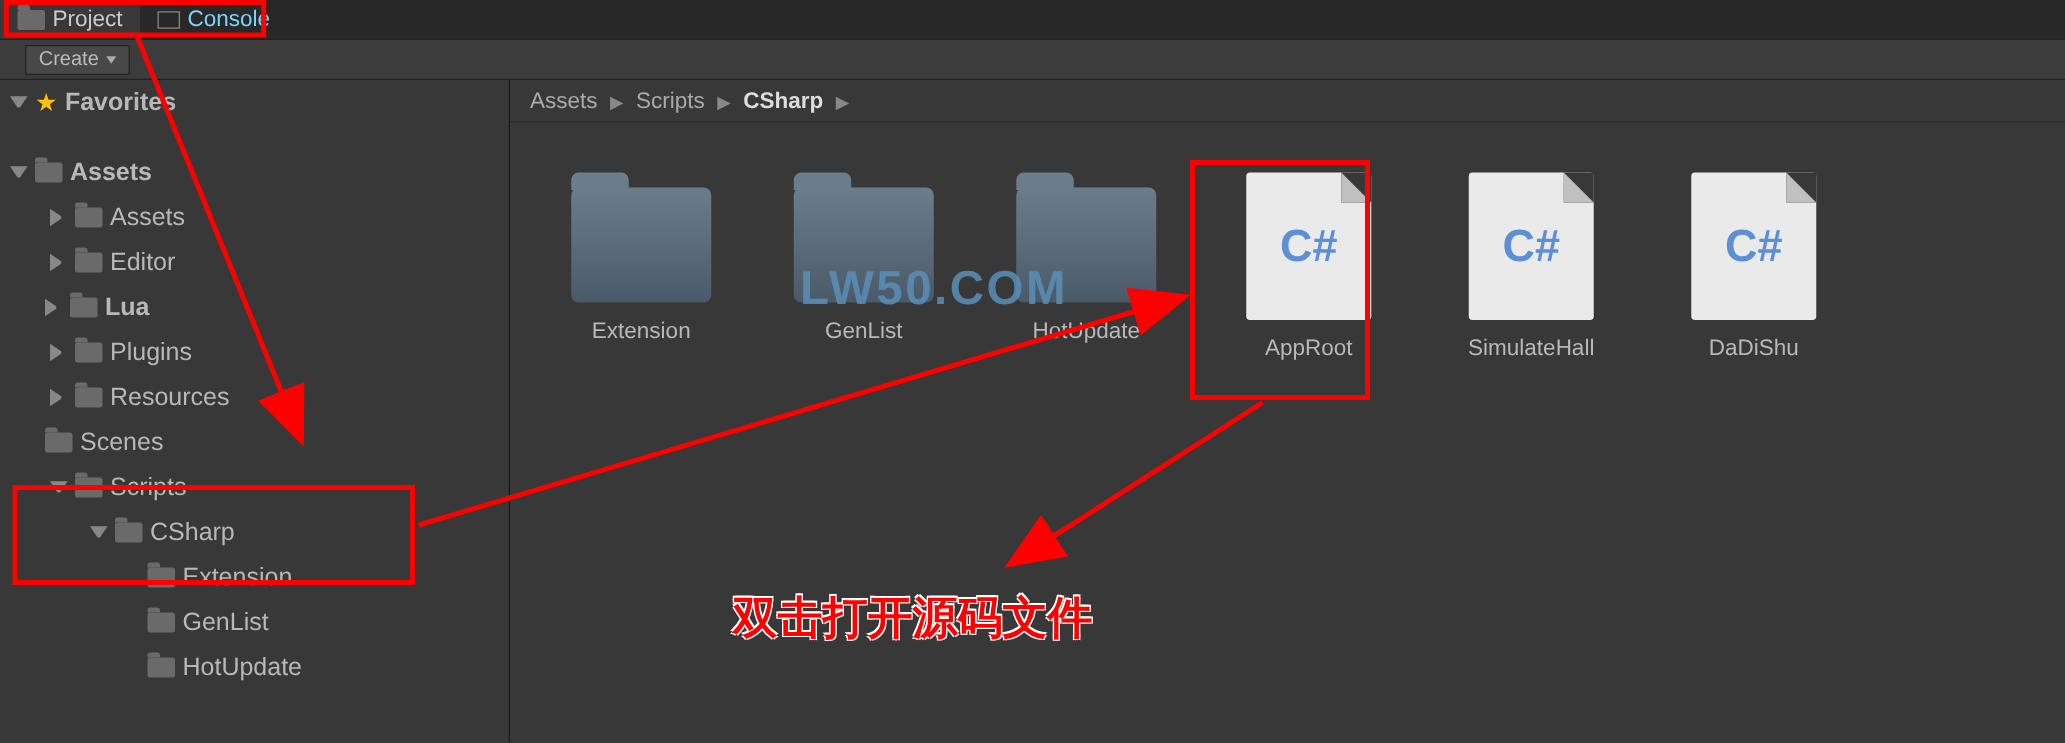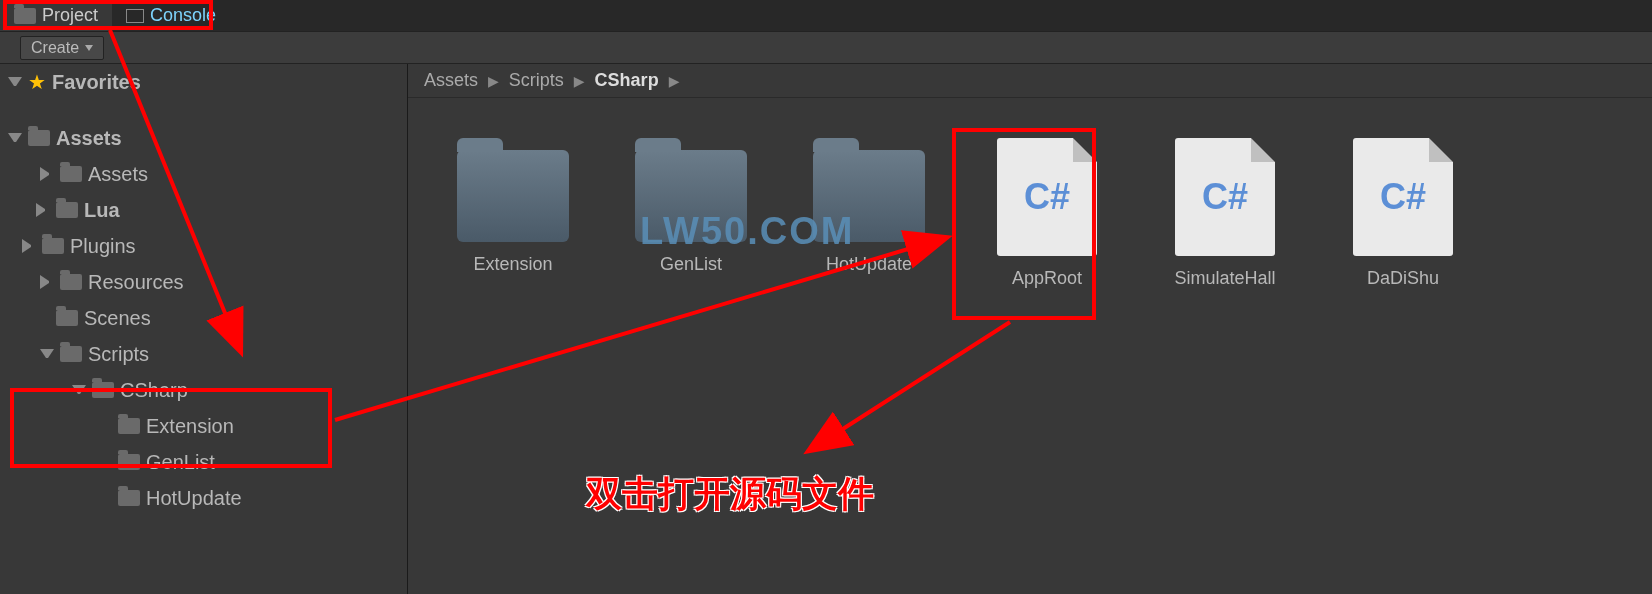--- a/index.html
+++ b/index.html
@@ -76,36 +76,41 @@
     <div class="tree-item" style="padding-left:8px;">
       <span class="arrow down"></span>
       <span class="folder-ico"></span>
       <span style="font-weight:bold;">Assets</span>
     </div>
     <div class="tree-item" style="padding-left:40px;">
         <span class="arrow right"></span>
         <span class="folder-ico"></span>
         <span>Assets</span>
       </div>
+    <div class="tree-item" style="padding-left:40px;">
+        <span class="arrow right"></span>
+        <span class="folder-ico"></span>
+        <span>Editor</span>
+      </div>
     <div class="tree-item" style="padding-left:36px;font-weight:bold;">
         <span class="arrow right"></span>
         <span class="folder-ico"></span>
         <span>Lua</span>
       </div>
-    <div class="tree-item" style="padding-left:22px;">
+    <div class="tree-item" style="padding-left:40px;">
         <span class="arrow right"></span>
         <span class="folder-ico"></span>
         <span>Plugins</span>
       </div>
     <div class="tree-item" style="padding-left:40px;">
         <span class="arrow right"></span>
         <span class="folder-ico"></span>
         <span>Resources</span>
       </div>
-    <div class="tree-item" style="padding-left:36px;align-items:center;">
+    <div class="tree-item" style="padding-left:16px;align-items:center;">
         <span style="width:14px;"></span>
         <span class="folder-ico"></span>
         <span>Scenes</span>
       </div>
     <div class="tree-item" style="padding-left:40px;">
         <span class="arrow down"></span>
         <span class="folder-ico"></span>
         <span>Scripts</span>
       </div>
     <div class="tree-item" style="padding-left:72px;">

